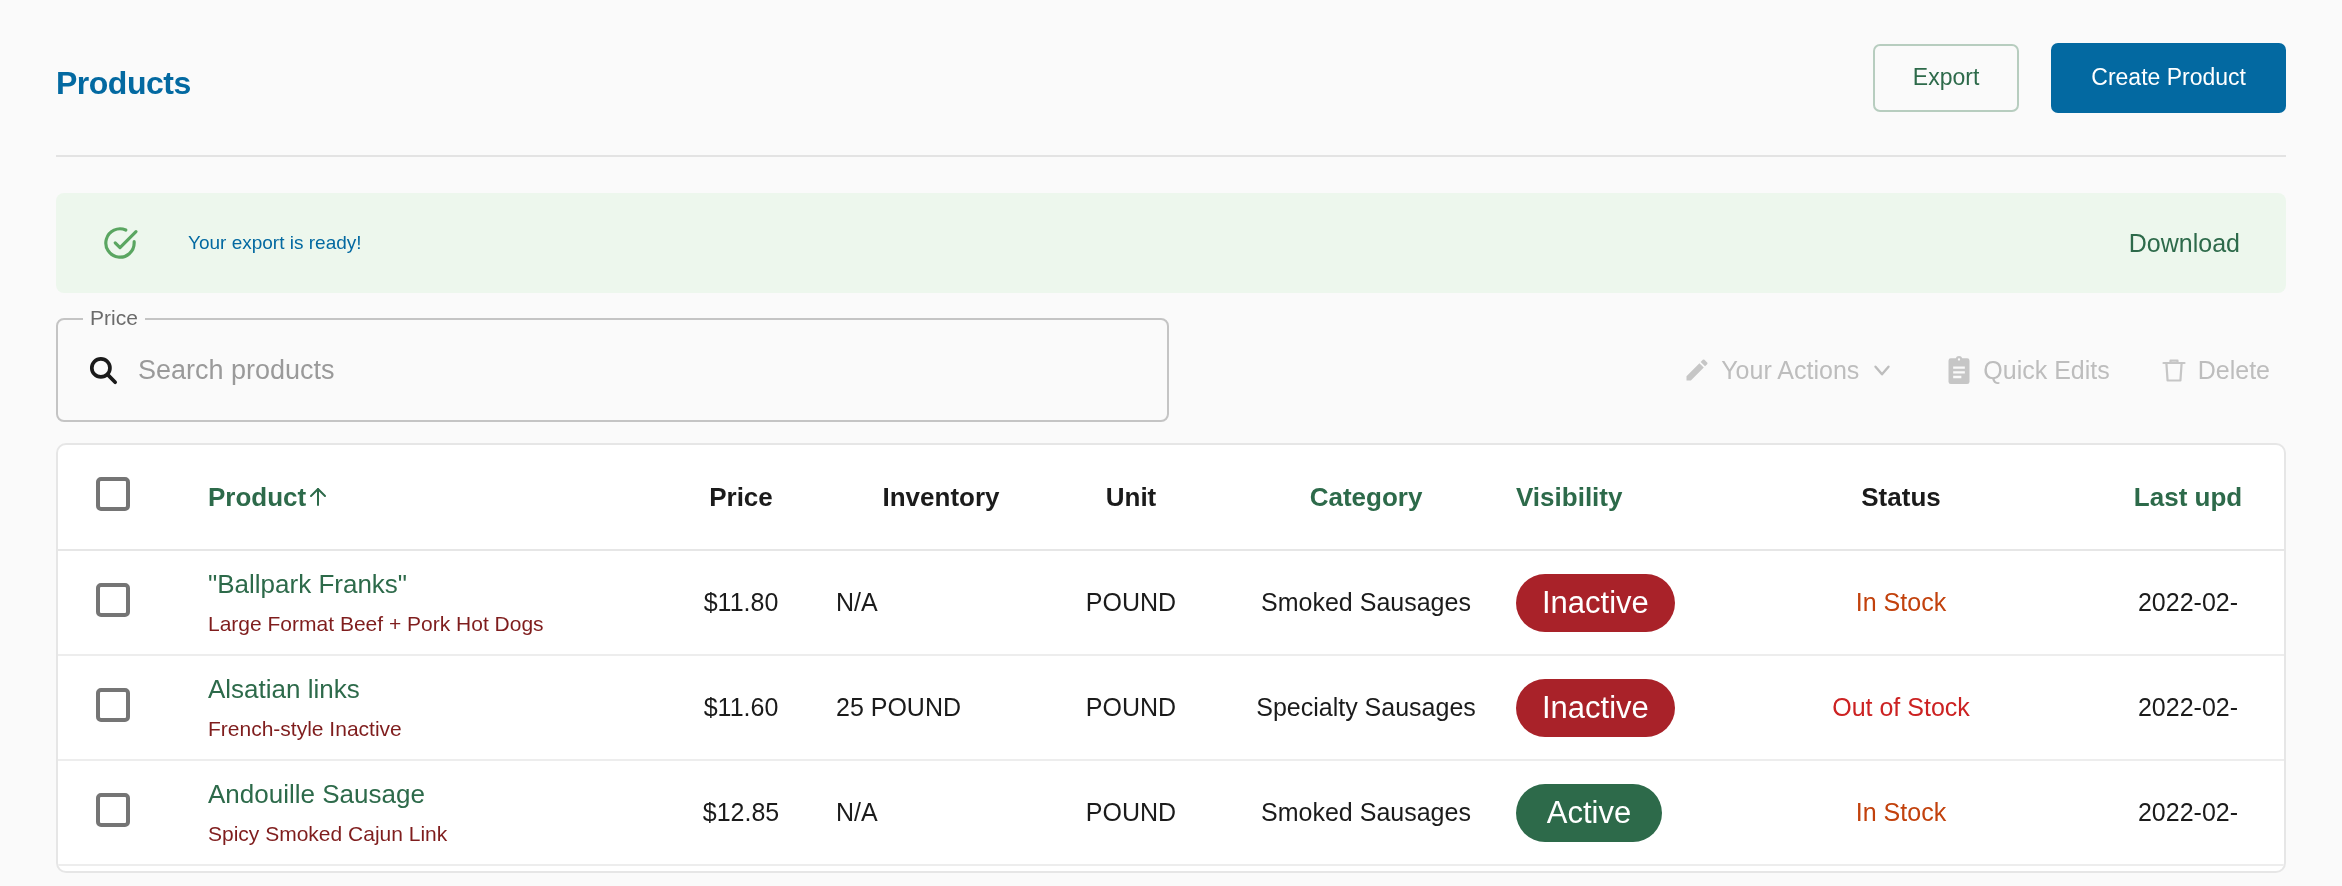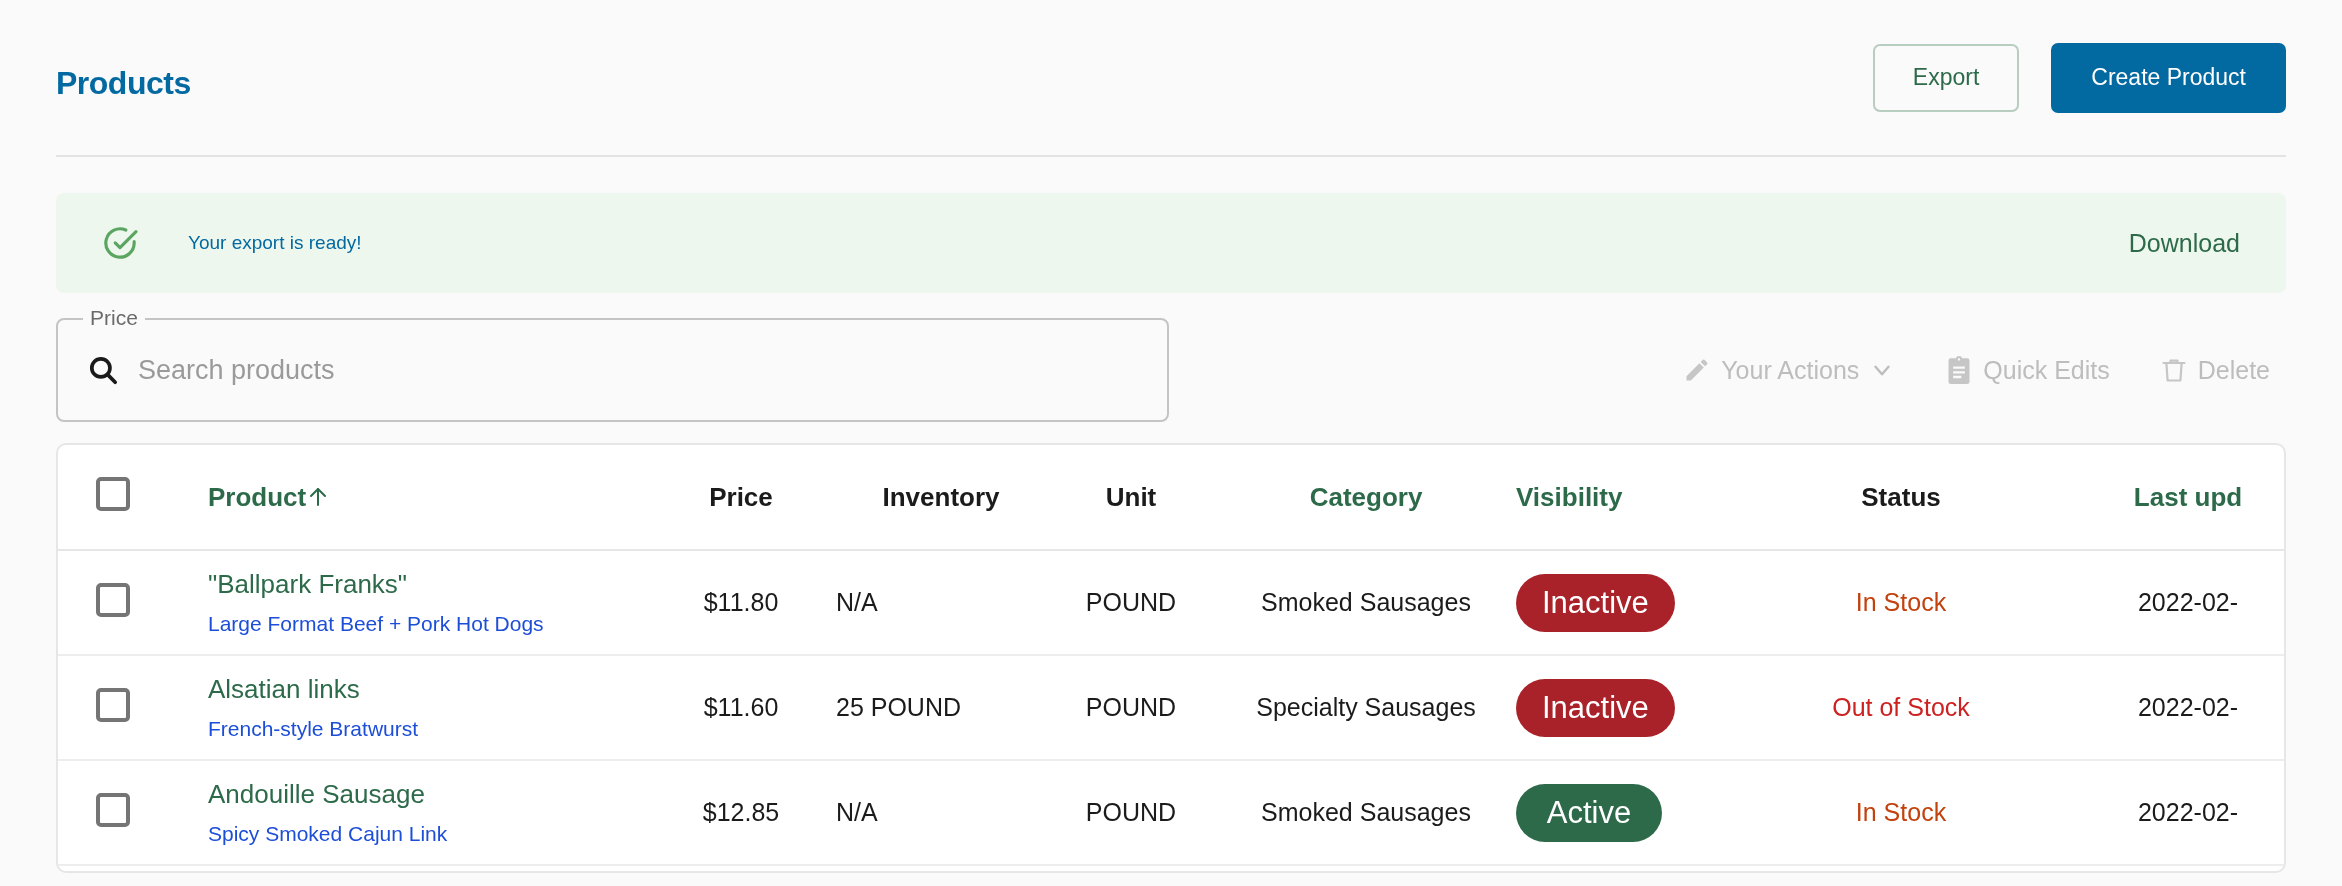--- a/index.html
+++ b/index.html
@@ -275,21 +275,21 @@
     font-size: 26px;
     color: #2d6a4a;
     cursor: pointer;
     line-height: 1.1;
   }
 
   .prod-sub {
     display: block;
     margin-top: 13px;
     font-size: 21px;
-    color: #1d4ed8;
+    color: #7f1d1d;
     line-height: 1.1;
   }
 
   .badge {
     display: inline-flex;
     align-items: center;
     justify-content: center;
     min-width: 146px;
     height: 58px;
     padding: 0 26px;
@@ -448,21 +448,21 @@
           <td class="cell-status status-in">In Stock</td>
           <td class="cell-upd date-cell">2022-02-</td>
         </tr>
 
         <tr>
           <td class="cell-check">
             <span class="checkbox"></span>
           </td>
           <td class="cell-name">
             <span class="prod-name">Alsatian links</span>
-            <span class="prod-sub">French-style Bratwurst</span>
+            <span class="prod-sub">French-style Inactive</span>
           </td>
           <td class="cell-price  plain-dark">$11.60</td>
           <td class="cell-inv    plain-dark">25 POUND</td>
           <td class="cell-unit   plain-dark">POUND</td>
           <td class="cell-cat    plain-dark">Specialty Sausages</td>
           <td class="cell-vis">
             <span class="badge badge-inactive">Inactive</span>
           </td>
           <td class="cell-status status-out">Out of Stock</td>
           <td class="cell-upd date-cell">2022-02-</td>

